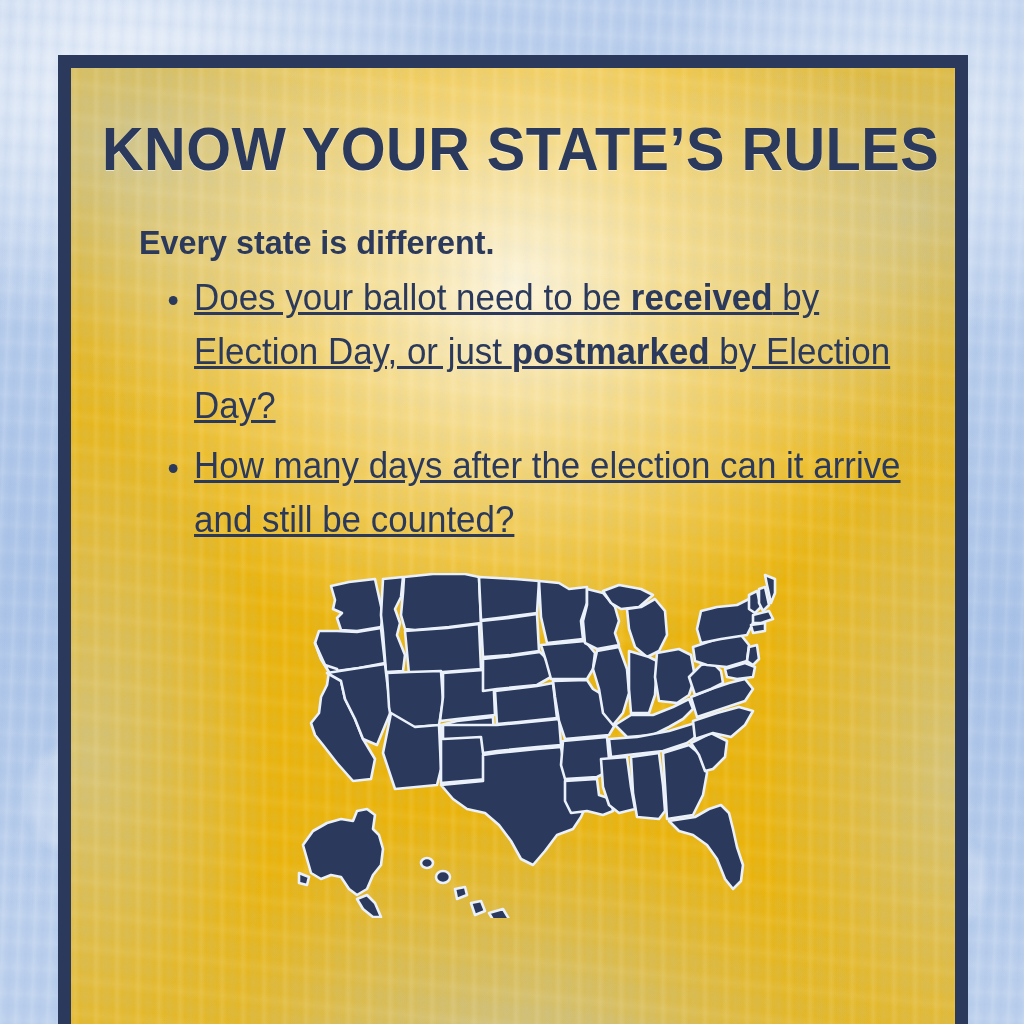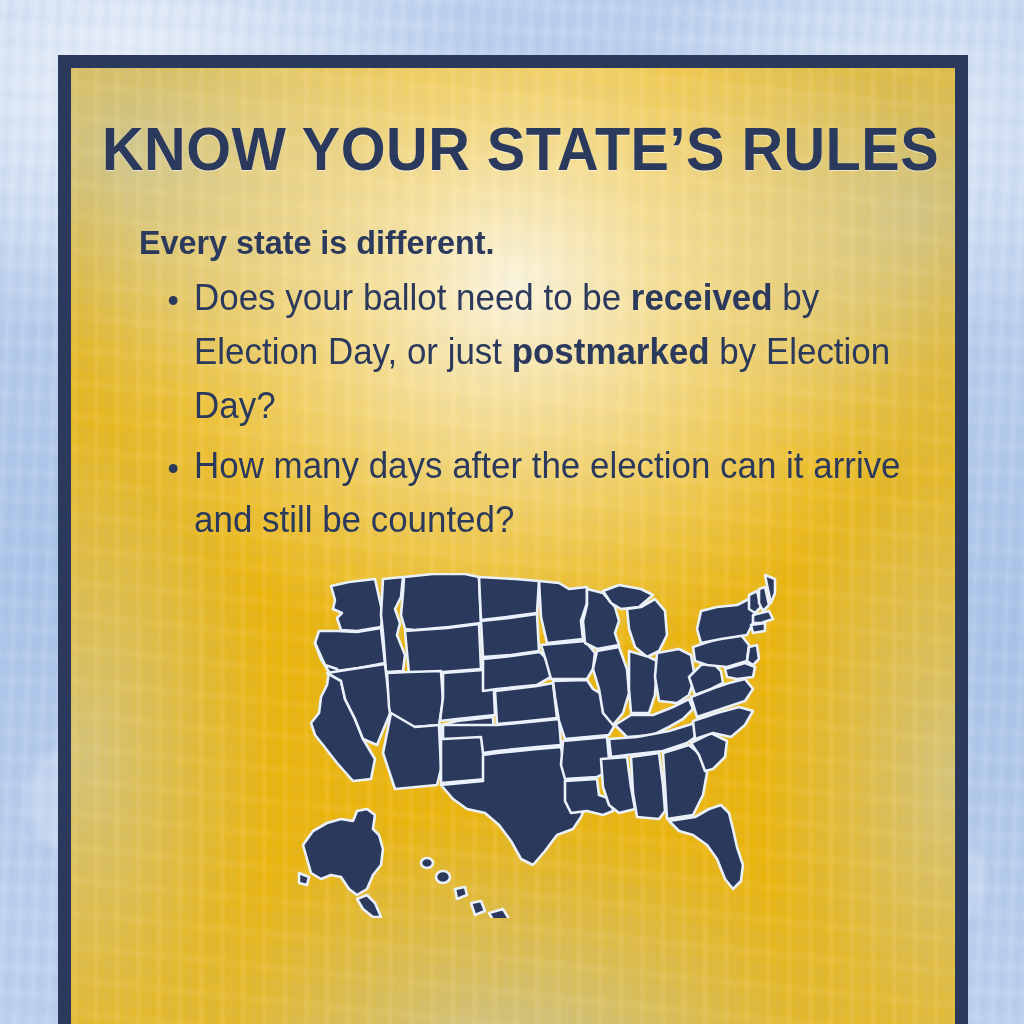--- a/index.html
+++ b/index.html
@@ -148,20 +148,21 @@
 
   .bullets {
     position: absolute;
     left: 92px;
     top: 203px;
     width: 790px;
     margin: 0;
     padding: 0;
     list-style: none;
     color: #2b3a5c;
+    text-decoration: underline;
   }
   .bullets li {
     position: relative;
     padding-left: 32px;
     margin: 0 0 6px 0;
     font-family: "Liberation Sans Narrow", "Liberation Sans", sans-serif;
     font-weight: normal;
     font-size: 36px;
     line-height: 54px;
     transform: scaleX(0.97);

